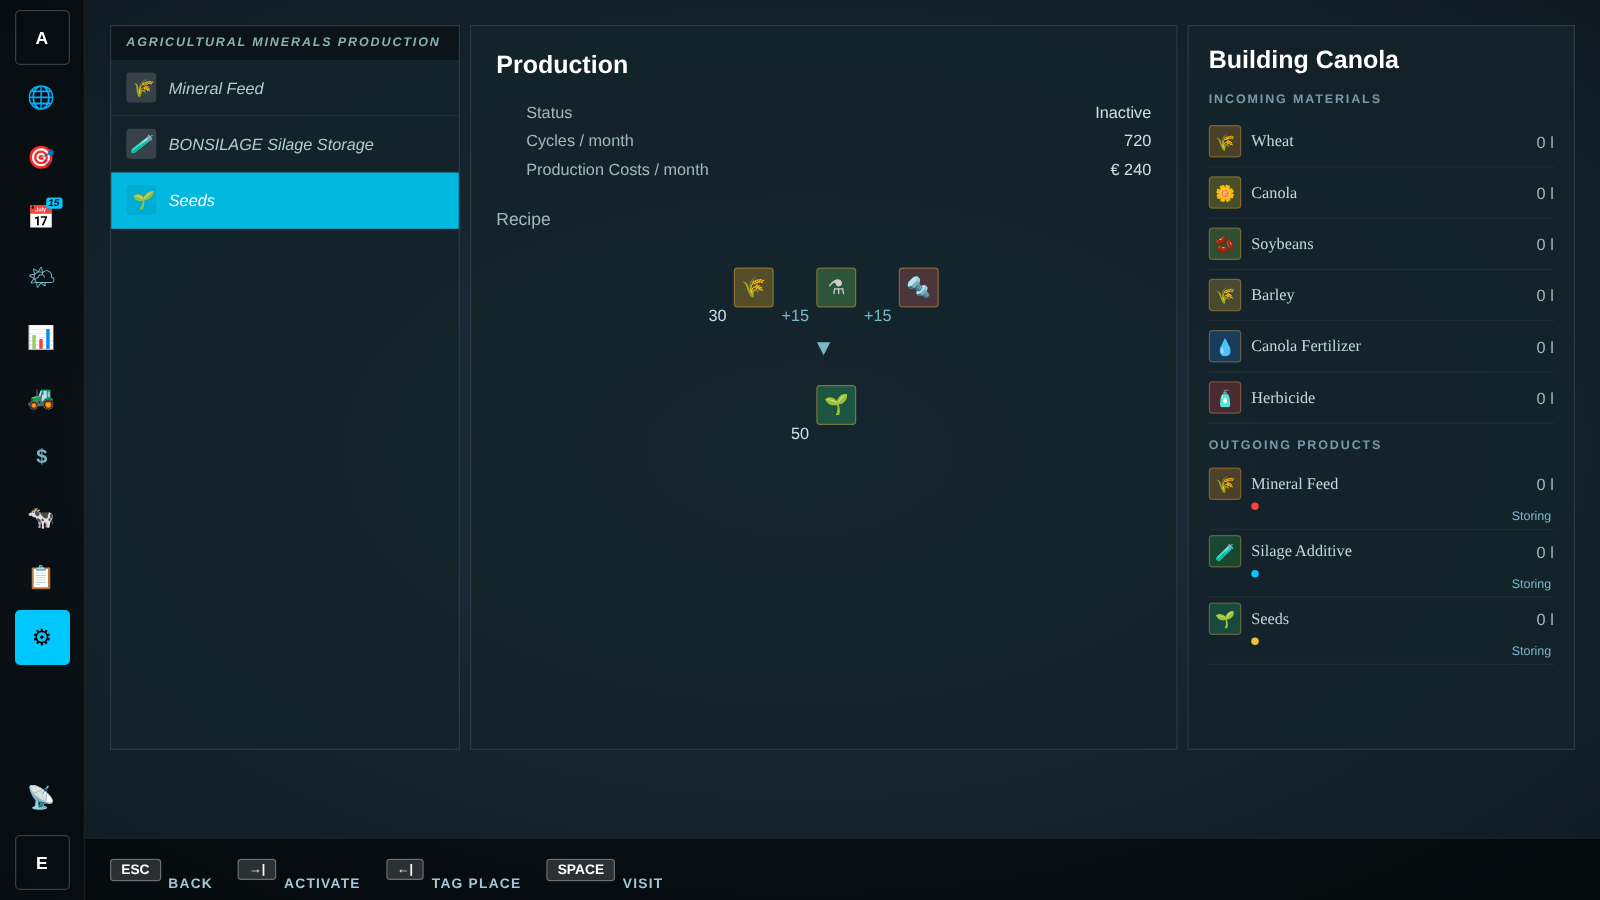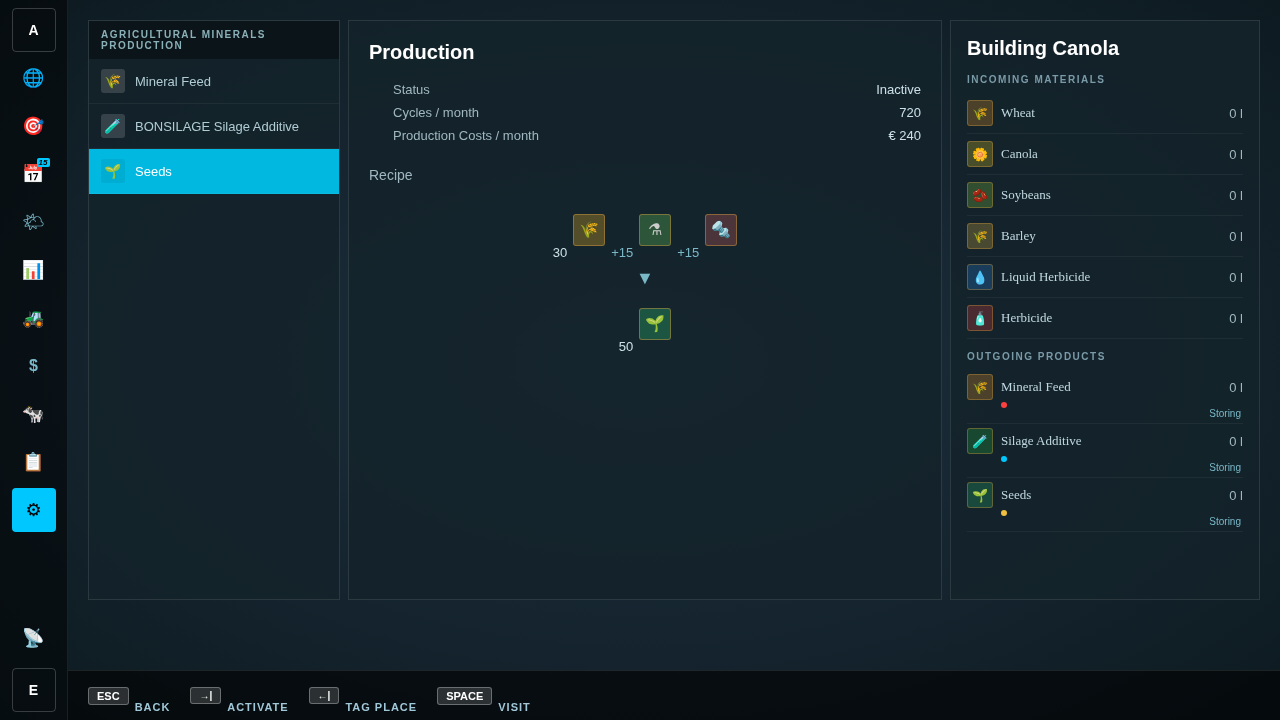--- a/index.html
+++ b/index.html
@@ -76,24 +76,25 @@
 
     
     .columns {
       display: flex;
       gap: 8px;
       height: calc(100% - 100px);
     }
 
     
     .left-panel {
-      width: 252px;
+      width: 280px;
       background: rgba(20,35,42,0.85);
       border: 1px solid rgba(255,255,255,0.1);
       flex-shrink: 0;
+      font-style: italic;
     }
 
     .list-header {
       background: rgba(0,0,0,0.4);
       padding: 8px 12px;
       font-size: 10px;
       font-weight: bold;
       letter-spacing: 1.5px;
       color: #8ab0b8;
       text-transform: uppercase;
@@ -350,21 +351,21 @@
   <div class="columns">
 
     <div class="left-panel">
       <div class="list-header">AGRICULTURAL MINERALS PRODUCTION</div>
       <div class="list-item">
         <div class="list-item-icon">🌾</div>
         <span>Mineral Feed</span>
       </div>
       <div class="list-item">
         <div class="list-item-icon">🧪</div>
-        <span>BONSILAGE Silage Additive</span>
+        <span>BONSILAGE Silage Storage</span>
       </div>
       <div class="list-item selected">
         <div class="list-item-icon" style="background:rgba(0,150,180,0.3);">🌱</div>
         <span>Seeds</span>
       </div>
     </div>
 
     <div class="mid-panel">
       <div class="panel-title">Production</div>
 
@@ -419,21 +420,21 @@
         <span class="storage-name">Soybeans</span>
         <span class="storage-val">0 l</span>
       </div>
       <div class="storage-item">
         <div class="storage-icon" style="background:rgba(200,160,60,0.3);">🌾</div>
         <span class="storage-name">Barley</span>
         <span class="storage-val">0 l</span>
       </div>
       <div class="storage-item">
         <div class="storage-icon" style="background:rgba(40,120,200,0.3);">💧</div>
-        <span class="storage-name">Liquid Herbicide</span>
+        <span class="storage-name">Canola Fertilizer</span>
         <span class="storage-val">0 l</span>
       </div>
       <div class="storage-item">
         <div class="storage-icon" style="background:rgba(200,60,60,0.3);">🧴</div>
         <span class="storage-name">Herbicide</span>
         <span class="storage-val">0 l</span>
       </div>
 
       <div class="outgoing-section">
         <div class="section-header">OUTGOING PRODUCTS</div>

